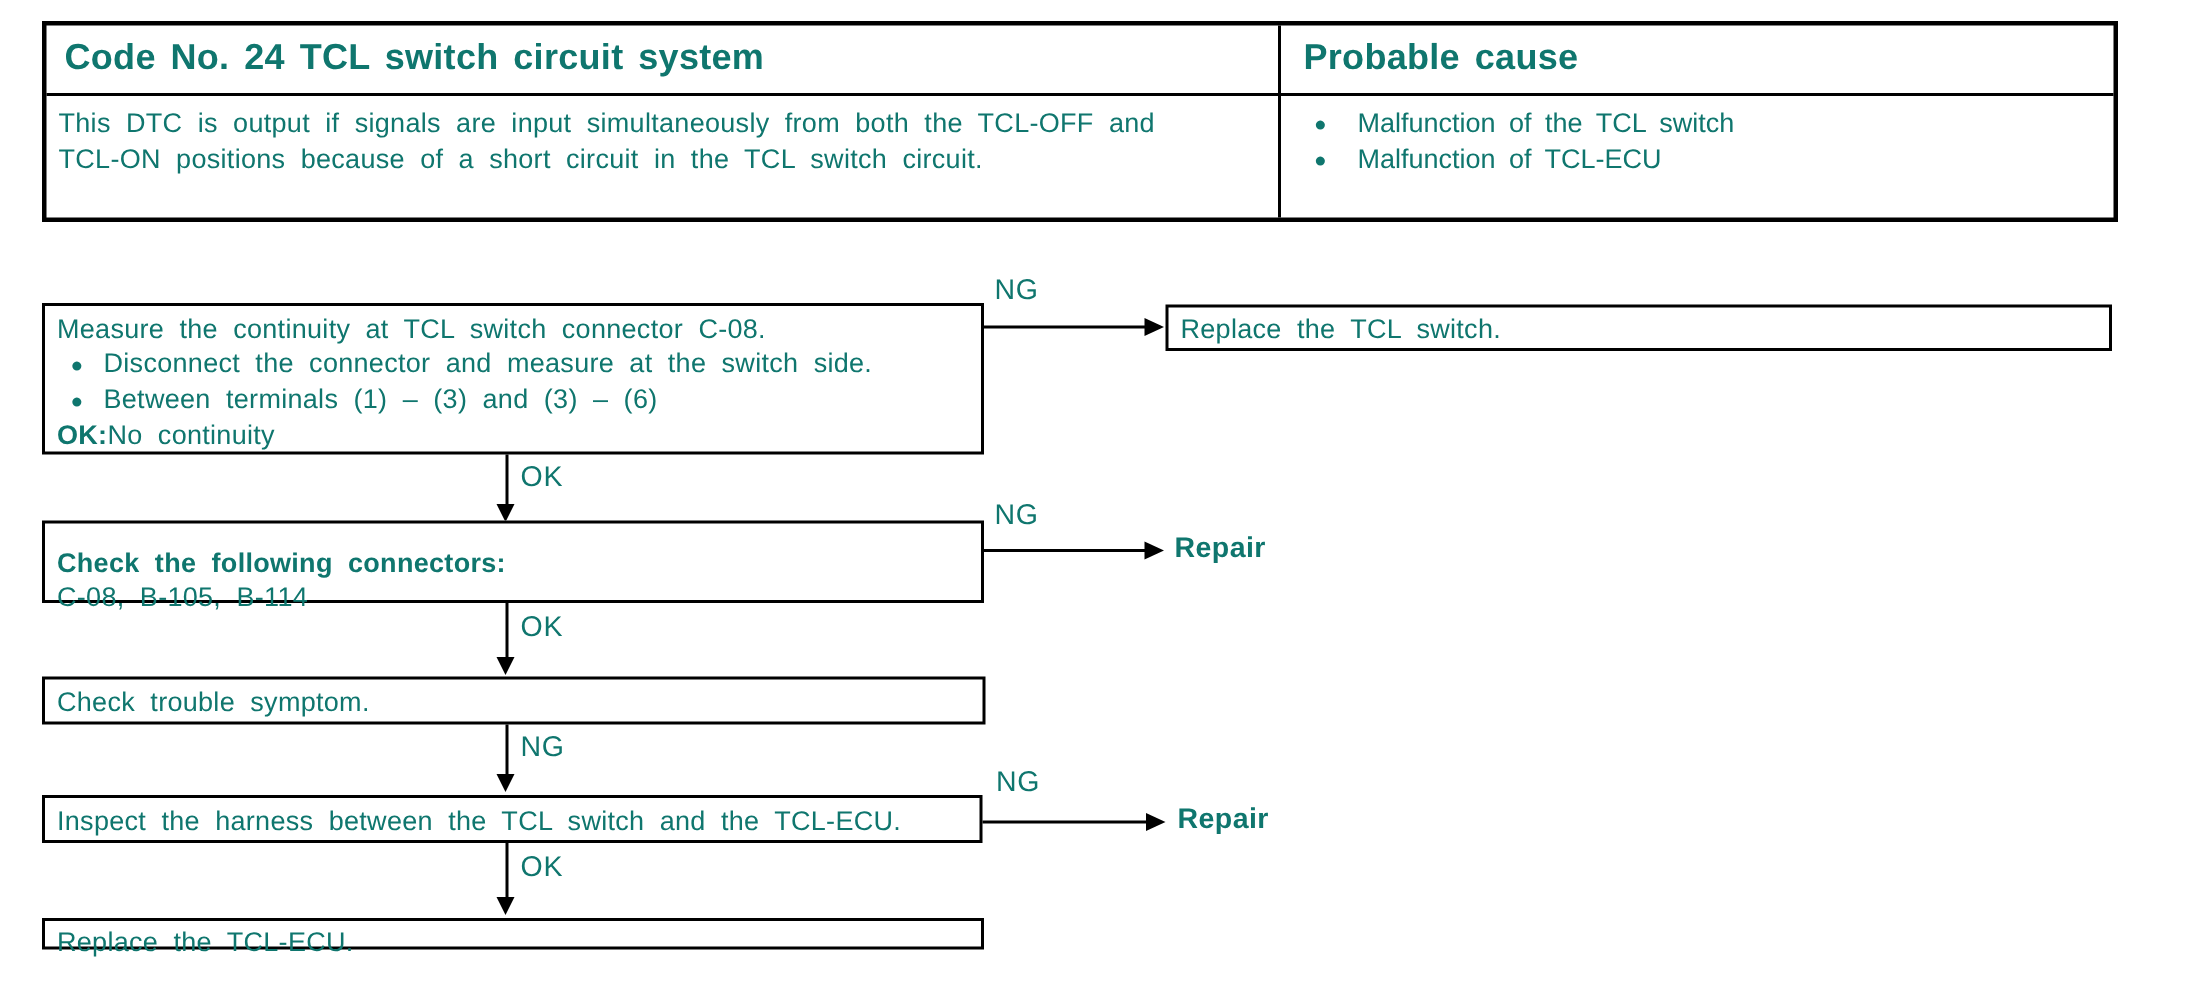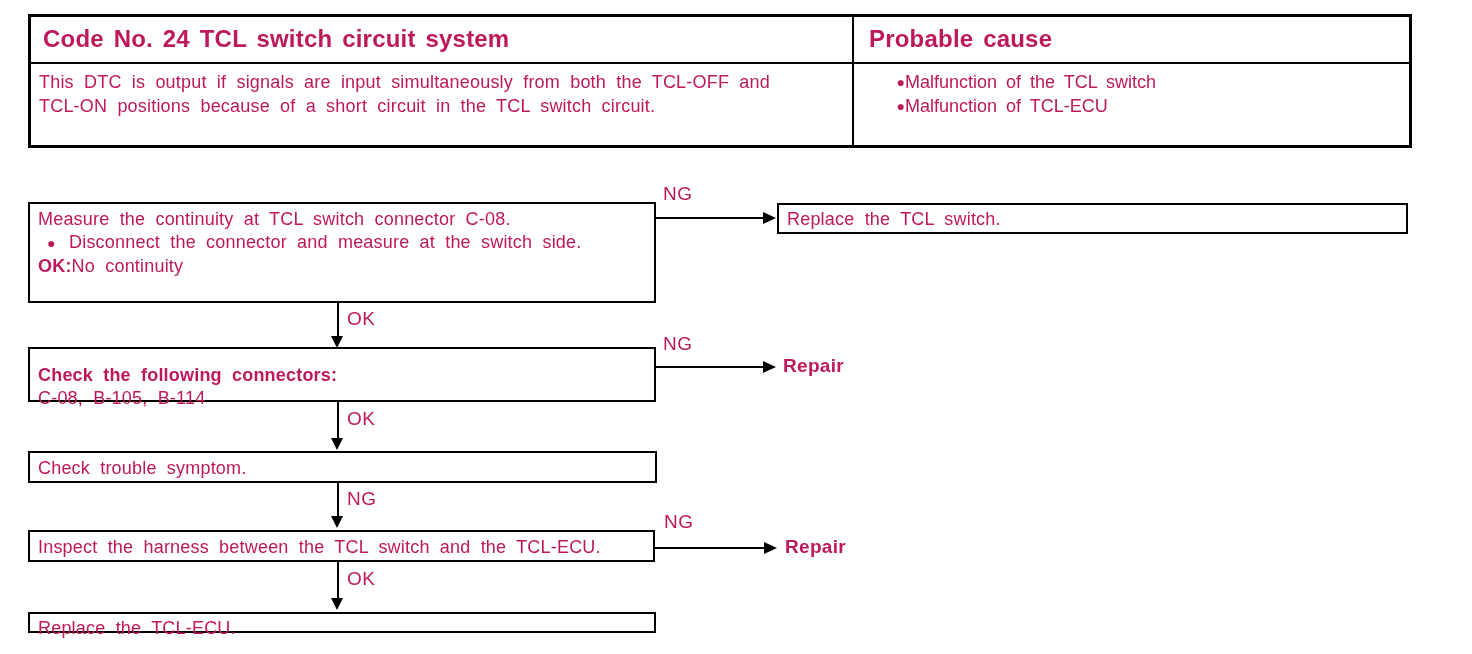--- a/index.html
+++ b/index.html
@@ -1,18 +1,18 @@
 <!DOCTYPE html>
 <html><head>
 <meta charset="utf-8">
 <style>
   html,body { margin:0; padding:0; background:#fff; }
   #canvas {
     position:relative; width:1472px; height:654px;
-    background:#ffffff; color:#be185d;
+    background:#ffffff; color:#0f766e;
     font-family:"Liberation Sans", sans-serif;
     overflow:hidden;
   }
 
   
   .dtc-table {
     position:absolute; left:28px; top:14px; width:1384px; height:134px;
     border:3px solid #000; box-sizing:border-box;
   }
   .col-divider { position:absolute; left:821px; top:0; bottom:0; width:2px; background:#000; }
@@ -23,21 +23,21 @@
   }
   .pc-title {
     position:absolute; left:838px; top:8px;
     font-size:24px; font-weight:bold; letter-spacing:0.2px; word-spacing:3px; white-space:nowrap;
   }
   .description {
     position:absolute; left:8px; top:53px; width:808px;
     font-size:18px; line-height:24px; letter-spacing:0.2px; word-spacing:5px;
   }
   .causes { position:absolute; left:845px; top:53px; font-size:18px; line-height:24px; word-spacing:4px; }
-  .cause-item { display:flex;text-align:right; }
+  .cause-item { display:flex; }
   .bullet-glyph { width:29px; flex:0 0 29px; font-size:14px; line-height:24px; }
   .bullet-glyph::before { content:"\25CF"; }
 
   
   .flow-box {
     position:absolute; border:2px solid #000; box-sizing:border-box;
     font-size:18px; line-height:23px; letter-spacing:0.2px; word-spacing:5px;
     padding:3px 8px; background:#fff;
   }
   #box1 { left:28px; top:202px; width:628px; height:101px; padding-top:4px; }
@@ -93,20 +93,24 @@
       </div>
     </div>
   </div>
 
   <div class="flow-box" id="box1">
     <div>Measure the continuity at TCL switch connector C-08.</div>
     <div class="fbullet">
       <span class="bullet-glyph"></span>
       <span>Disconnect the connector and measure at the switch side.</span>
     </div>
+    <div class="fbullet">
+      <span class="bullet-glyph"></span>
+      <span>Between terminals (1) – (3) and (3) – (6)</span>
+    </div>
     <div>
       <span class="bold">OK:</span><span class="ok-text">No continuity</span>
     </div>
   </div>
 
   <div class="conn-label" style="left:663px; top:183px;">NG</div>
   <div class="hline" style="left:656px; top:217px; width:110px;"></div>
   <div class="arrow-right" style="left:763px; top:212px;"></div>
   <div class="flow-box" id="resultA">Replace the TCL switch.</div>
 

